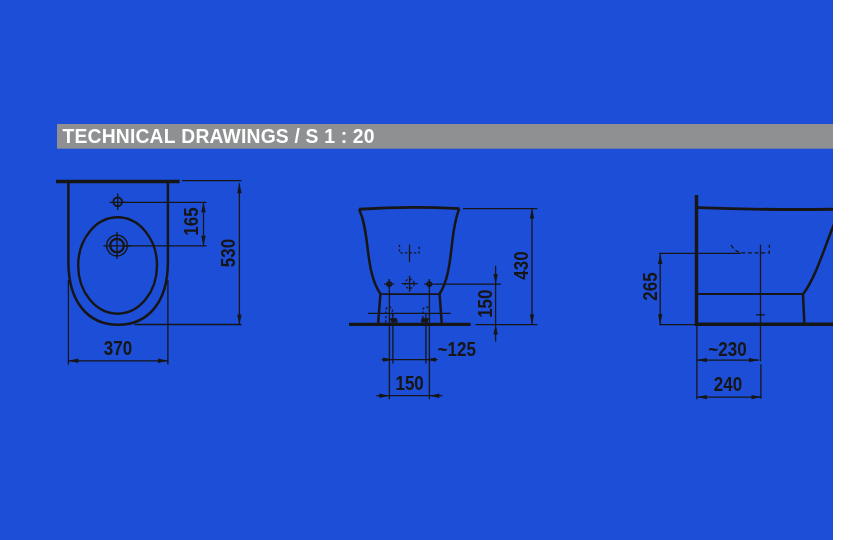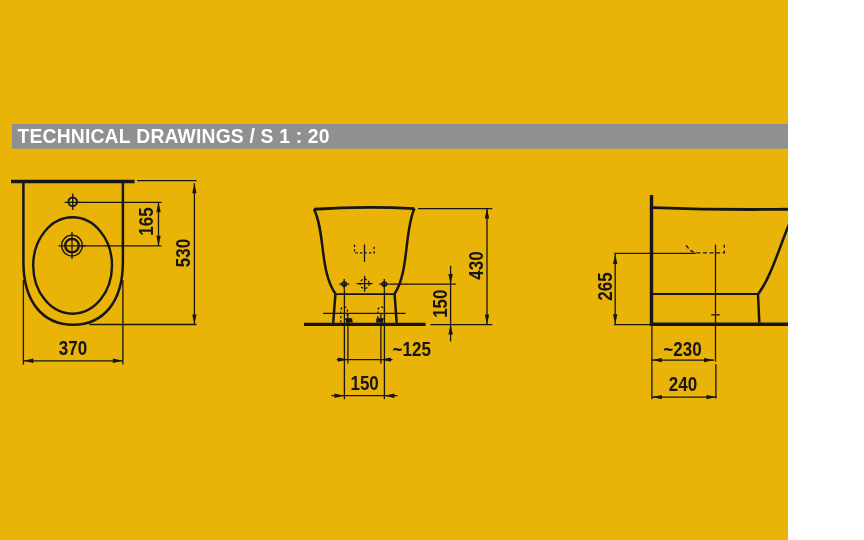--- a/index.html
+++ b/index.html
@@ -1,16 +1,16 @@
 <!DOCTYPE html>
 <html><head>
 <meta charset="utf-8">
 <style>
   html,body{margin:0;padding:0;background:#ffffff;}
-  .page{position:relative;width:788px;height:540px;background:#eab308;overflow:hidden;}
+  .page{position:relative;width:788px;height:540px;background:#1d4ed8;overflow:hidden;padding-left:45px;}
   text{font-family:"Liberation Sans",sans-serif;font-weight:bold;}
 </style>
 </head>
 <body>
 <div class="page">
 <svg width="864" height="540" viewBox="0 0 864 540" xmlns="http://www.w3.org/2000/svg">
 
 <rect x="12" y="124" width="793" height="24.7" fill="#8e9092"></rect>
 
 <text x="17.5" y="142.8" font-size="19.3" letter-spacing="0.2" fill="#ffffff">TECHNICAL&nbsp;DRAWINGS&nbsp;/&nbsp;S&nbsp;1&nbsp;:&nbsp;20</text>

